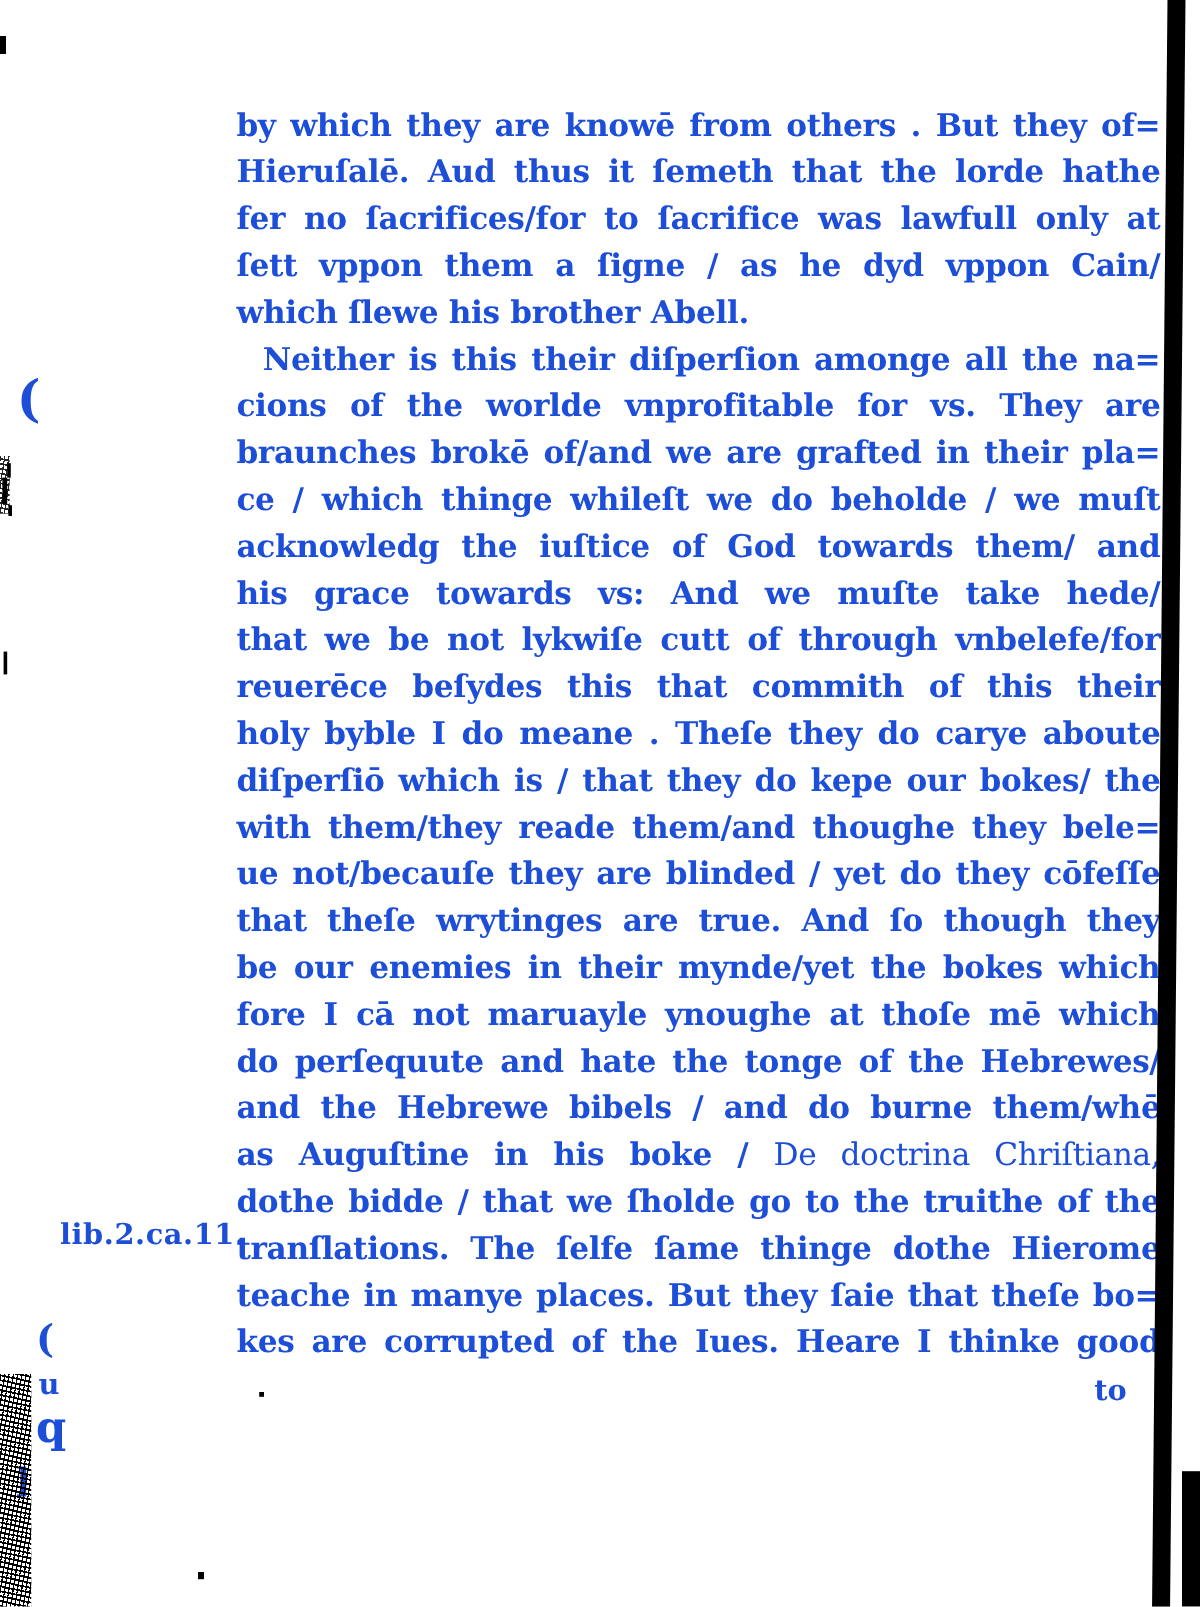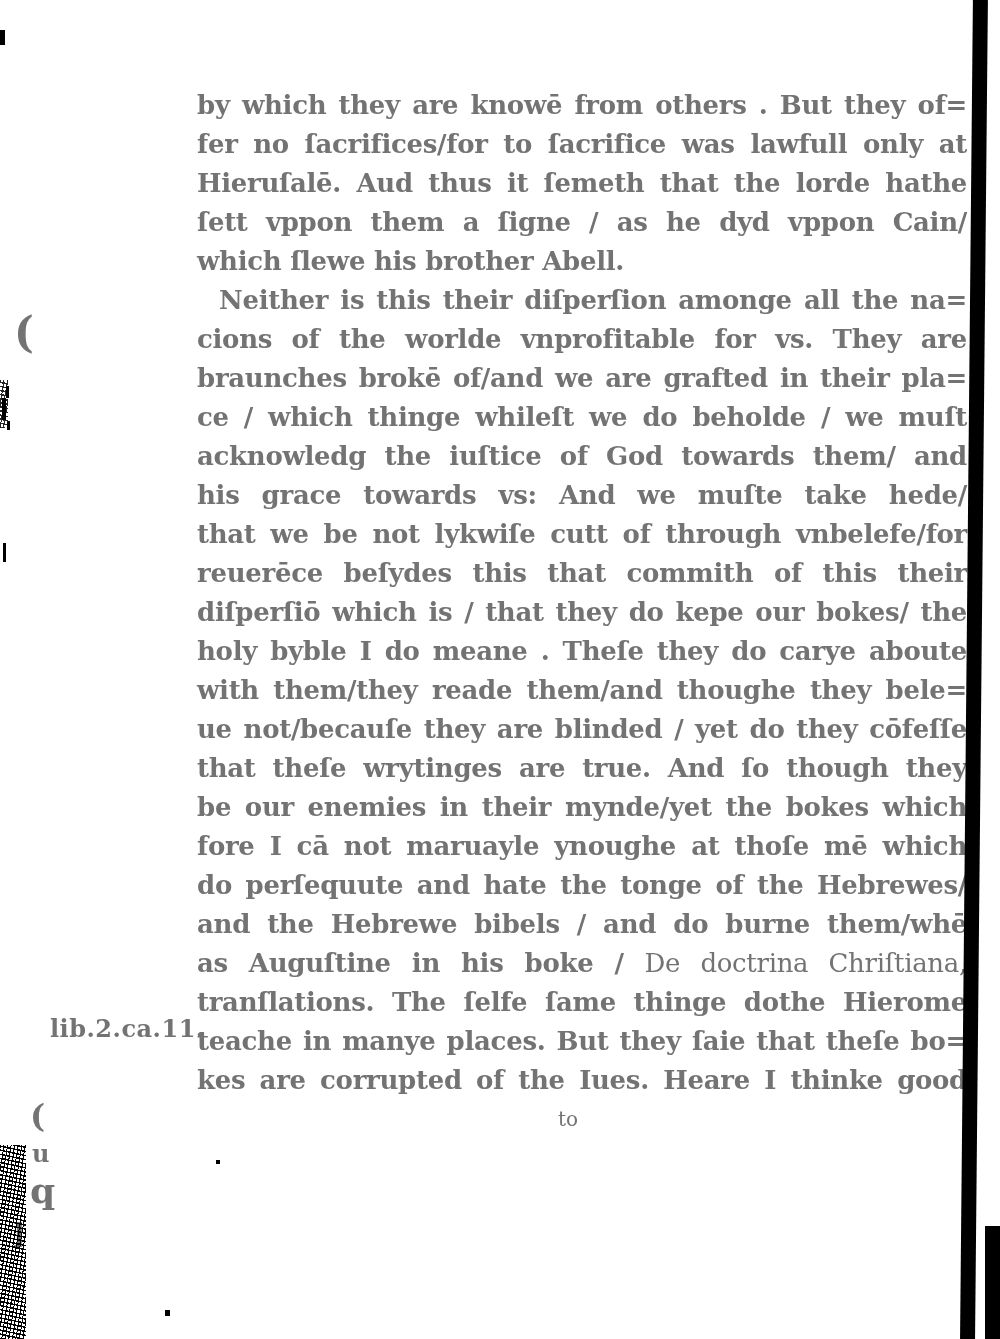--- a/index.html
+++ b/index.html
@@ -1,21 +1,21 @@
 <!DOCTYPE html>
 <html><head>
 <meta charset="utf-8">
 <style>
   html, body { margin: 0; padding: 0; background: #fff; }
   .page {
     position: relative;
     width: 1000px;
     height: 1339px;
     background: #ffffff;
-    color: #737373;
+    color: #1d4ed8;
     font-family: "DejaVu Serif", "Liberation Serif", serif;
     overflow: hidden;
   }
   .text-block {
     position: absolute;
     left: 197px;
     top: 86px;
     width: 770px;
   }
   .line {
@@ -27,24 +27,24 @@
     text-align: justify;
     text-align-last: justify;
     text-justify: inter-word;
     white-space: normal;
     overflow: visible;
   }
   .line.align-left  { text-align: center;  text-align-last: left; }
   .line.indent { padding-left: 22px; }
   .seg-roman { font-weight: normal; }
   .catchword {
-    font-size: 20px;
-    font-weight: normal;
+    font-size: 24px;
+    font-weight: bold;
     line-height: 39px;
-    text-align: center;
+    text-align: right;
     padding-right: 28px;
   }
   .margin-citation {
     position: absolute;
     left: 50px;
     top: 1014px;
     font-size: 24px;
     font-weight: bold;
     letter-spacing: 0.5px;
   }
@@ -94,42 +94,43 @@
   }
 </style>
 </head>
 <body>
 
 <div class="page">
 
   <div class="text-block">
     <div id="body-lines">
         <div class="line"><span class="seg">by which they are knowē from others . But they of=</span></div>
+        <div class="line"><span class="seg">Hieruſalē. Aud thus it ſemeth that the lorde hathe</span></div>
         <div class="line"><span class="seg">fer no ſacrifices/for to ſacrifice was lawfull only at</span></div>
-        <div class="line"><span class="seg">Hieruſalē. Aud thus it ſemeth that the lorde hathe</span></div>
         <div class="line"><span class="seg">ſett vppon them a ſigne / as he dyd vppon Cain/</span></div>
         <div class="line align-left"><span class="seg">which ſlewe his brother Abell.</span></div>
         <div class="line indent"><span class="seg">Neither is this their diſperſion amonge all the na=</span></div>
         <div class="line"><span class="seg">cions of the worlde vnprofitable for vs. They are</span></div>
         <div class="line"><span class="seg">braunches brokē of/and we are grafted in their pla=</span></div>
         <div class="line"><span class="seg">ce / which thinge whileſt we do beholde / we muſt</span></div>
         <div class="line"><span class="seg">acknowledg the iuſtice of God towards them/ and</span></div>
         <div class="line"><span class="seg">his grace towards vs: And we muſte take hede/</span></div>
         <div class="line"><span class="seg">that we be not lykwiſe cutt of through vnbelefe/for</span></div>
         <div class="line"><span class="seg">reuerēce beſydes this that commith of this their</span></div>
+        <div class="line"><span class="seg">holy byble I do meane . Theſe they do carye aboute</span></div>
         <div class="line"><span class="seg">diſperſiō which is / that they do kepe our bokes/ the</span></div>
-        <div class="line"><span class="seg">holy byble I do meane . Theſe they do carye aboute</span></div>
         <div class="line"><span class="seg">with them/they reade them/and thoughe they bele=</span></div>
         <div class="line"><span class="seg">ue not/becauſe they are blinded / yet do they cōfeſſe</span></div>
         <div class="line"><span class="seg">that theſe wrytinges are true. And ſo though they</span></div>
         <div class="line"><span class="seg">be our enemies in their mynde/yet the bokes which</span></div>
         <div class="line"><span class="seg">fore I cā not maruayle ynoughe at thoſe mē which</span></div>
         <div class="line"><span class="seg">do perſequute and hate the tonge of the Hebrewes/</span></div>
         <div class="line"><span class="seg">and the Hebrewe bibels / and do burne them/whē</span></div>
         <div class="line"><span class="seg">as Auguſtine in his boke / </span><span class="seg seg-roman">De doctrina Chriſtiana,</span></div>
+        <div class="line"><span class="seg">dothe bidde / that we ſholde go to the truithe of the</span></div>
         <div class="line"><span class="seg">tranſlations. The ſelfe ſame thinge dothe Hierome</span></div>
         <div class="line"><span class="seg">teache in manye places. But they ſaie that theſe bo=</span></div>
         <div class="line"><span class="seg">kes are corrupted of the Iues. Heare I thinke good</span></div>
       </div>
     <div class="catchword">to</div>
   </div>
 
   <div class="margin-citation">lib.2.ca.11.</div>
 
   <span class="frag frag-paren-1">(</span>

